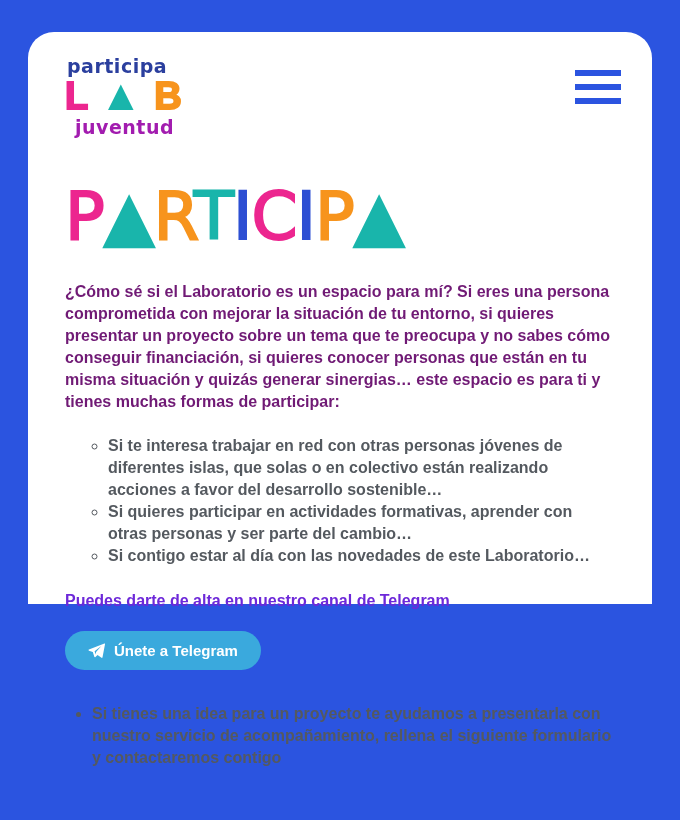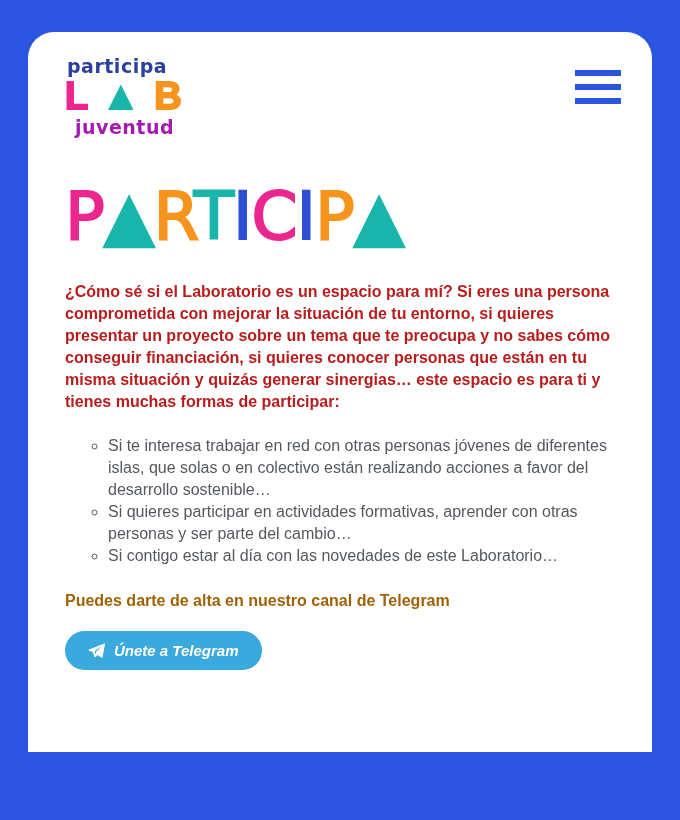--- a/index.html
+++ b/index.html
@@ -14,21 +14,21 @@
   .frame {
     position: relative;
     width: 680px;
     height: 820px;
   }
   .card {
     position: absolute;
     left: 28px;
     top: 32px;
     width: 624px;
-    height: 720px;
+    height: 572px;
     background: #ffffff;
     border-radius: 26px 26px 0 0;
     box-sizing: border-box;
   }
   .content {
     position: relative;
     padding: 25px 37px 40px 37px;
   }
 
   
@@ -89,58 +89,57 @@
     font-family: "DejaVu Sans", sans-serif;
     font-size: 66px;
     font-weight: 400;
     letter-spacing: -1px;
     line-height: 1;
   }
 
   
   .intro {
     margin: 31px 0 0 0;
-    color: #b91c1c;
+    color: #701a75;
     font-size: 16px;
     line-height: 22px;
     font-weight: 700;
   }
   .options {
     margin: 22px 0 9px 0;
     padding-left: 43px;
     list-style: circle;
     color: #54595f;
     font-size: 16px;
     line-height: 22px;
-    font-weight: 400;
+    font-weight: 700;
   }
   .lead {
     margin: 23px 0 0 0;
-    color: #a16207;
+    color: #6d28d9;
     font-size: 16px;
     line-height: 22px;
     font-weight: 700;
   }
 
   
   .tg-btn {
     margin-top: 19px;
     display: inline-flex;
     align-items: center;
     gap: 9px;
     background: #3aa9dd;
     color: #ffffff;
     border: none;
     border-radius: 21px;
     padding: 11px 23px;
     font-family: "Liberation Sans", sans-serif;
     font-size: 15px;
     font-weight: 700;
     cursor: pointer;
-    font-style: italic;
   }
   .tg-btn svg { display: block; }
 
   .help {
     margin: 33px 0 0 0;
     padding-left: 27px;
     list-style: disc;
     color: #54595f;
     font-size: 16px;
     line-height: 22px;
@@ -196,16 +195,19 @@
       <button class="tg-btn">
         <span>
           <svg width="17" height="17" viewBox="0 0 24 24" fill="#ffffff" aria-hidden="true">
             <path d="M23.2 2.1L1.3 10.6c-.8.3-.8 1.4 0 1.7l5.5 1.8 2.1 6.6c.2.7 1.1.9 1.6.4l3-2.9 5.6 4.1c.5.4 1.3.1 1.4-.6L24 3.1c.2-.7-.5-1.3-.8-1zm-13.9 11l9.5-7.4-7.4 8.5-.4 3.5-1.7-4.6z"></path>
           </svg>
         </span>
         <span>Únete a Telegram</span>
       </button>
 
       
+      <ul class="help">
+        <li>Si tienes una idea para un proyecto te ayudamos a presentarla con nuestro servicio de acompañamiento, rellena el siguiente formulario y contactaremos contigo</li>
+      </ul>
 
     </div>
   </div>
 </div>
 
 </body></html>

